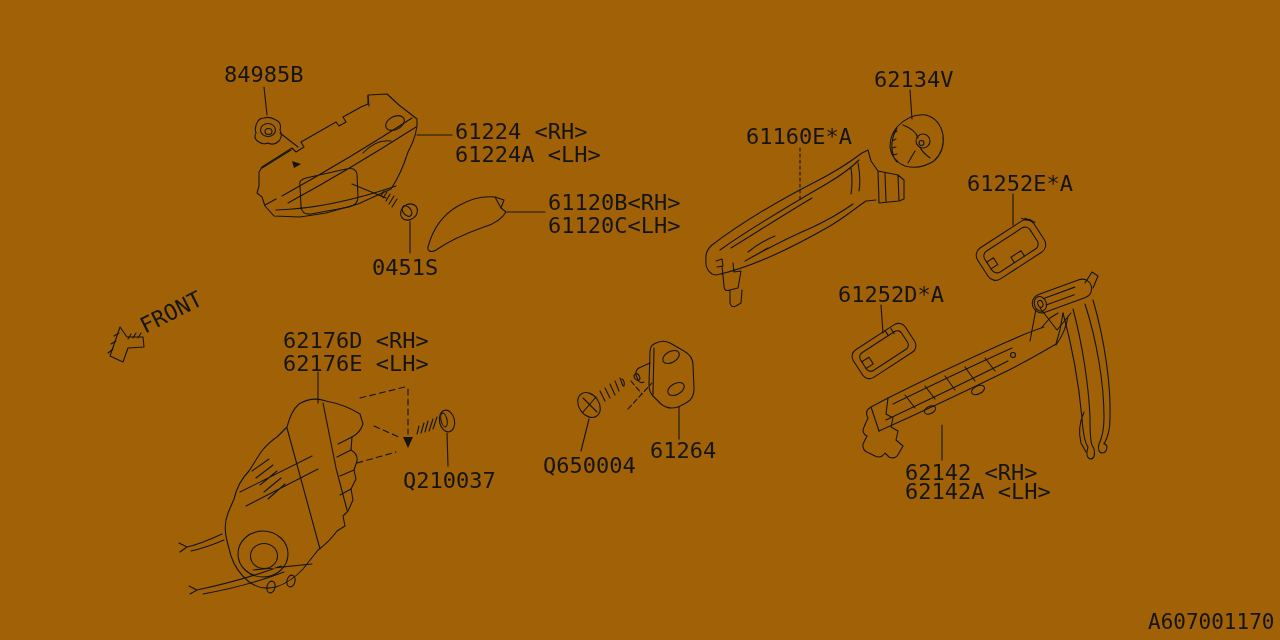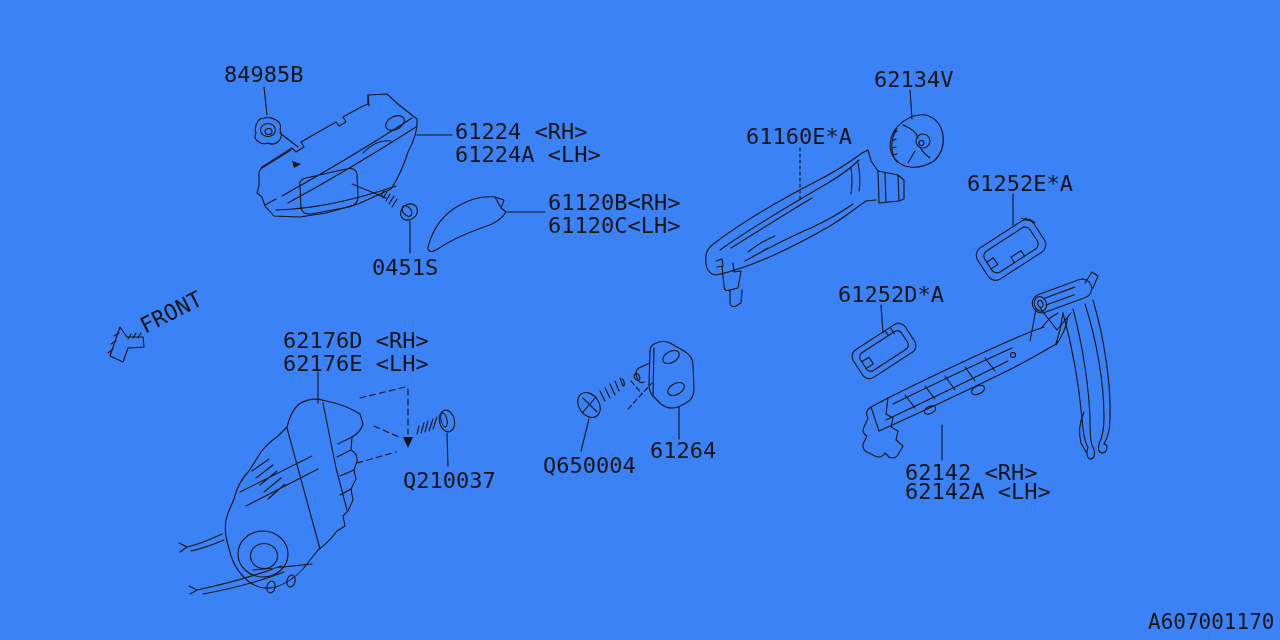--- a/index.html
+++ b/index.html
@@ -1,16 +1,16 @@
 <!DOCTYPE html>
 <html><head>
 <meta charset="utf-8">
 <style>
   html,body{margin:0;padding:0;background:#ffffff;}
-  .stage{position:relative;width:1280px;height:640px;background:#3b82f6;overflow:hidden;}
+  .stage{position:relative;width:1280px;height:640px;background:#a16207;overflow:hidden;}
   svg{position:absolute;left:0;top:0;}
   .art{stroke:#141414;stroke-width:1.1;fill:none;stroke-linecap:round;stroke-linejoin:round;}
   .fillmark{fill:#141414;stroke:none;}
   .lbl{font-family:"DejaVu Sans Mono","Liberation Mono",monospace;font-size:22px;fill:#141414;letter-spacing:0px;}
   .lbl-small{font-family:"DejaVu Sans Mono","Liberation Mono",monospace;font-size:21px;fill:#141414;}
 </style>
 </head>
 <body>
 
 <div class="stage">

